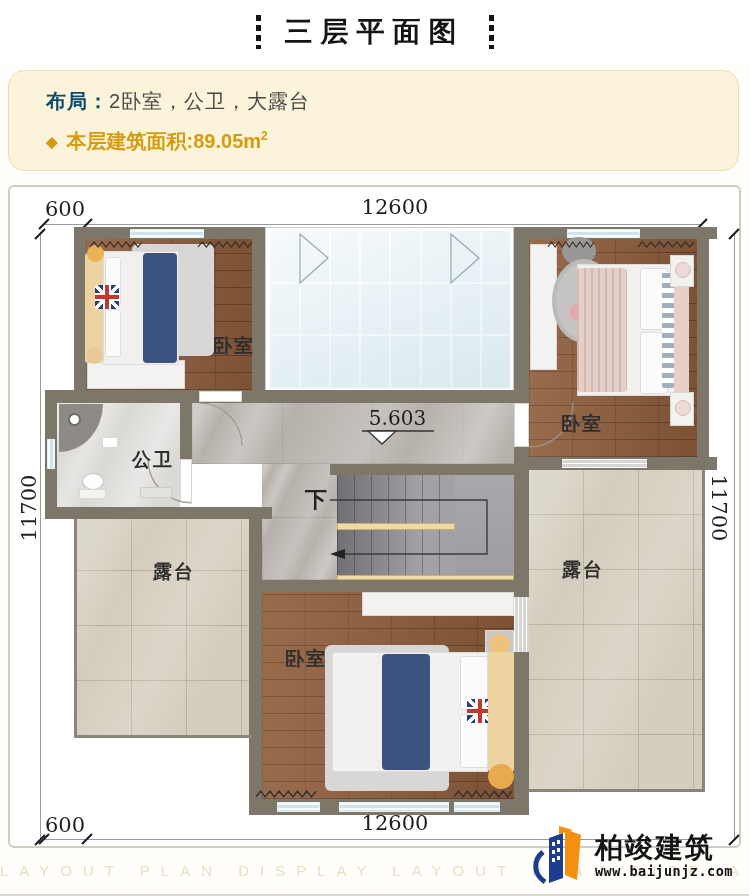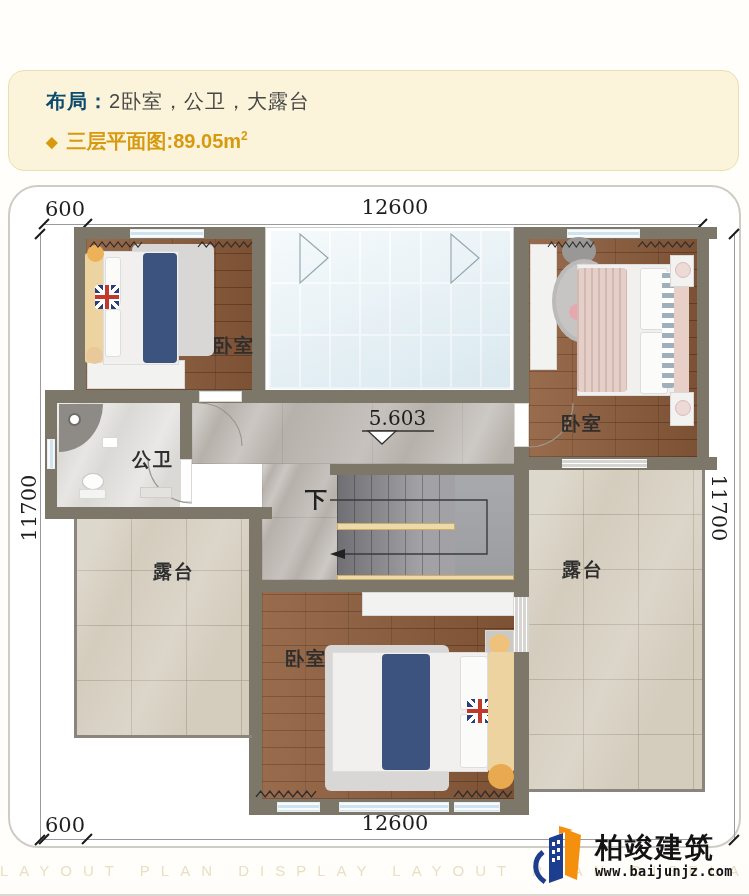--- a/index.html
+++ b/index.html
@@ -12,21 +12,21 @@
   .title{font-size:28px;font-weight:bold;color:#141414;letter-spacing:8px;}
   
   .info{position:absolute;left:8px;top:70px;width:731px;height:101px;background:#fbf4da;
         border:1px solid #eadfb4;border-radius:16px;box-sizing:border-box;padding:17px 0 0 37px;}
   .info-line1{font-size:20px;color:#474747;letter-spacing:1px;}
   .info-line1 b{color:#0c4a6e;}
   .info-line2{margin-top:13px;font-size:20px;font-weight:bold;display:flex;align-items:center;gap:9px;}
   .diamond{font-size:15px;line-height:1;}
   
   .plan{position:absolute;left:8px;top:185px;width:733px;height:663px;background:#fff;
-        border:2px solid #cfccc6;border-radius:30px;box-sizing:border-box;}
+        border:2px solid #cfccc6;border-radius:6px;box-sizing:border-box;}
   .wall{position:absolute;background:#7c7769;}
   .thinrail{position:absolute;background:#8a857c;}
   .dimline{position:absolute;background:#9a9a9a;}
   .tick{position:absolute;width:14px;height:2px;background:#1a1a1a;transform:rotate(-45deg);}
   .dimtxt{position:absolute;font-family:"DejaVu Serif",serif;font-size:21px;color:#1e1e1e;text-align:center;}
   .vdim{position:absolute;width:80px;text-align:center;font-family:"DejaVu Serif",serif;font-size:21px;color:#1e1e1e;}
   .roomlbl{position:absolute;font-size:19px;font-weight:bold;color:#2e2e2e;text-align:center;letter-spacing:2px;}
   .wood{position:absolute;background-color:#8a5a3a;
         background-image:linear-gradient(90deg,rgba(255,235,210,.12),rgba(0,0,0,.10)),
         repeating-linear-gradient(0deg,rgba(55,28,12,.38) 0 1px,transparent 1px 17px),
@@ -70,28 +70,33 @@
   .logo-name{font-size:28px;font-weight:900;color:#131313;letter-spacing:2px;line-height:1.05;}
   .logo-url{font-size:13.5px;font-weight:700;color:#131313;letter-spacing:.5px;font-family:"DejaVu Sans Mono",monospace;}
   .botline{position:absolute;left:0;right:0;bottom:0;height:2px;background:#dcd8d0;}
   svg{position:absolute;overflow:visible;}
 </style>
 </head>
 <body>
 
 <div class="page">
 
+  <div class="hdr">
+    <div class="hbar"></div>
+    <div class="title">三层平面图</div>
+    <div class="hbar"></div>
+  </div>
 
   <div class="info">
     <div class="info-line1">
       <b>布局：</b><span>2卧室，公卫，大露台</span>
     </div>
     <div class="info-line2" style="color:#d7990e;">
       <span class="diamond">◆</span>
-      <span><span>三层平面图:</span><span>89.05m</span><sup style="font-size:12px;">2</sup></span>
+      <span><span>本层建筑面积:</span><span>89.05m</span><sup style="font-size:12px;">2</sup></span>
     </div>
   </div>
 
   <div class="plan">
 
     <div class="dimline" style="left:34px;top:37px;width:658px;height:1px;"></div>
     <div class="tick" style="left:27px;top:36px;"></div>
     <div class="tick" style="left:70px;top:36px;"></div>
     <div class="tick" style="left:685px;top:36px;"></div>
     <div class="dimtxt" style="left:30px;top:10px;width:50px;">600</div>

